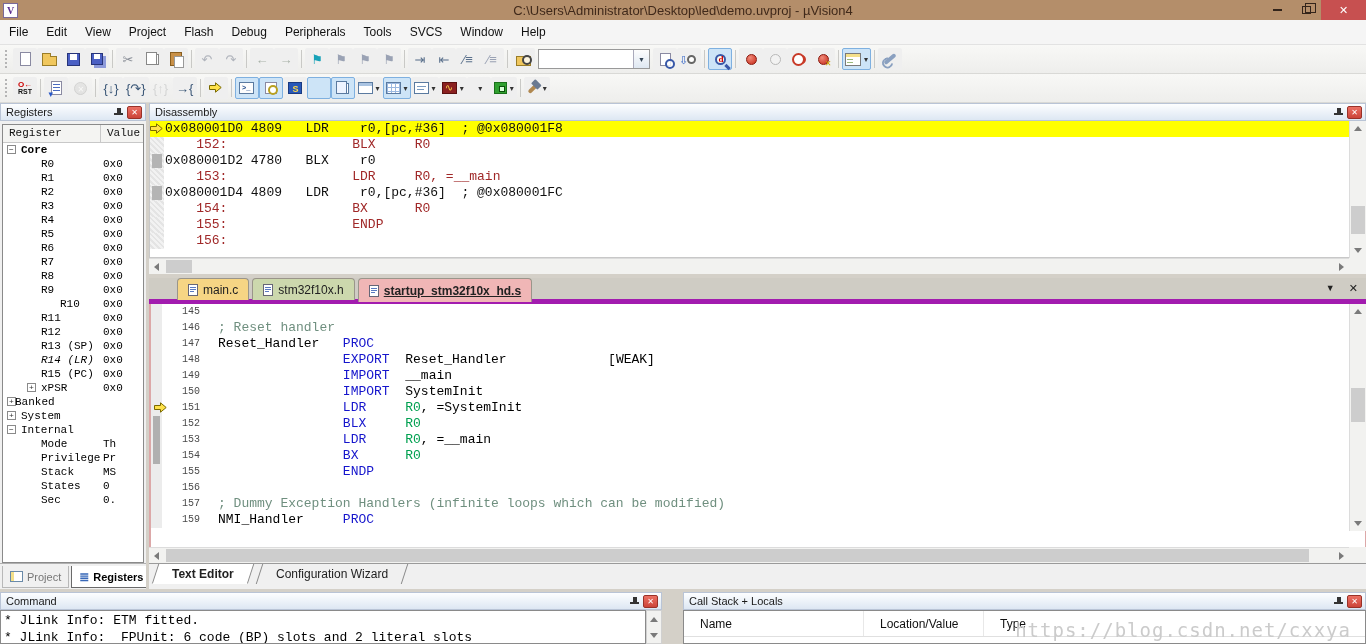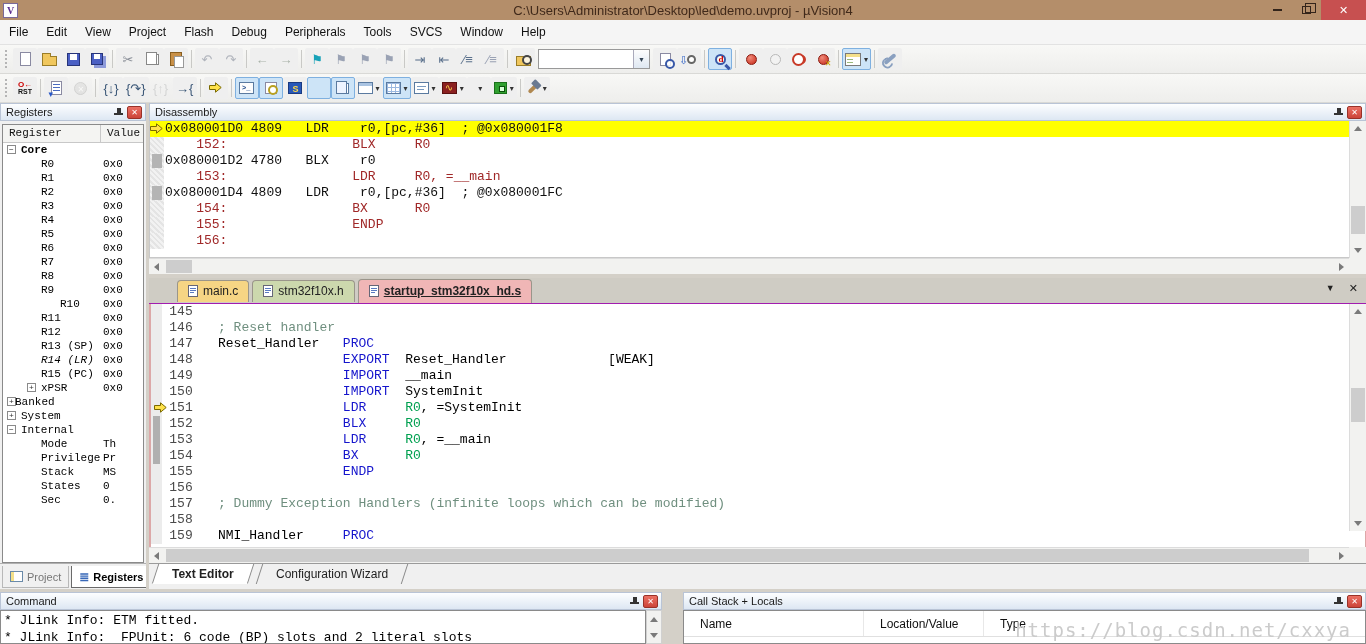--- a/index.html
+++ b/index.html
@@ -166,38 +166,38 @@
   .dtxt.src{color:#a02828}
   .dtxt.asm{color:#101010}
   .dvs{right:0;top:18px;width:17px;bottom:16px;border-left:1px solid #dcdcdc}
   .dhs{left:0;bottom:0;height:16px;right:17px;border-top:1px solid #dcdcdc}
   .corner{position:absolute;right:0;bottom:0;width:17px;height:16px;background:#f2f2f0}
 
   .hsplit{position:absolute;left:149px;top:274px;width:1217px;height:4px;background:#d4d0c8}
 
   
   .editor{position:absolute;left:149px;top:278px;width:1217px;height:311px;background:#f0f0f0}
-  .etabs{height:26px;background:#cfccc4;display:flex;align-items:center;padding-left:28px;gap:3px;position:relative;border-bottom:1px solid #a21caf}
+  .etabs{height:26px;background:#cfccc4;display:flex;align-items:flex-start;padding-left:28px;gap:3px;position:relative;border-bottom:5px solid #a21caf}
   .etab{height:22px;display:flex;align-items:center;gap:5px;padding:0 10px;font-size:12px;color:#222;
         border:1px solid #9a958a;border-bottom:none;border-radius:4px 4px 0 0}
   .etab.active{height:24px;font-weight:bold}
   .etab.active .etlabel{text-decoration:underline}
   .ticon{width:10px;height:12px;background:#fff;border:1px solid #667;position:relative}
   .ticon::before{content:"";position:absolute;left:1px;top:2px;width:6px;height:5px;
        background:linear-gradient(#5a7ac0,#5a7ac0) 0 0/6px 1px no-repeat,linear-gradient(#5a7ac0,#5a7ac0) 0 2px/6px 1px no-repeat,linear-gradient(#5a7ac0,#5a7ac0) 0 4px/4px 1px no-repeat}
   .etabbtns{position:absolute;right:8px;top:5px;display:flex;gap:14px;color:#222}
   .etabbtns .mdd{font-size:9px}
   .etabbtns .mx{font:bold 11px/12px "DejaVu Sans",sans-serif}
   .ebody{position:absolute;left:0;top:26px;right:0;bottom:42px;background:#fff;overflow:hidden;
          border-left:2px solid #dca8a8;border-right:1px solid #dca8a8}
   .el{height:16px;position:relative;white-space:pre;font:13px/16px "Liberation Mono",monospace}
   .ebar{position:absolute;left:0;top:0;width:11px;height:16px;background:#ececec}
   .ebar.on{background:#ececec}
   .ebar.on::after{content:"";position:absolute;left:2px;top:0;width:7px;height:16px;background:#b0b0b0}
-  .enum{position:absolute;left:11px;top:0;width:38px;text-align:center;color:#4a4a4a;font-size:13px}
+  .enum{position:absolute;left:11px;top:0;width:38px;text-align:right;color:#4a4a4a;font-size:10px}
   .ecode{position:absolute;left:67px;top:0}
   .earr{position:absolute;left:3px;top:2px}
   .tk-kw{color:#1515cc}
   .tk-reg{color:#00a050}
   .tk-cmt{color:#6f8f7f}
   .tk-pln{color:#000}
   .evs{right:0;top:26px;width:17px;bottom:58px;border-left:1px solid #dcdcdc}
   .ehs{left:0;bottom:26px;height:16px;right:17px;border-top:1px solid #dcdcdc;background:#f2f2f0;position:absolute}
   .ecorner{position:absolute;right:0;bottom:26px;width:17px;height:16px;background:#f2f2f0}
   .ebtabs{position:absolute;left:0;bottom:0;width:100%;height:26px;background:#f0f0f0;border-top:1px solid #9a9a9a;
@@ -644,21 +644,20 @@
       <div class="el"><span class="ebar"></span><span class="enum">150</span><span class="ecode"><span class="tk-pln">                </span><span class="tk-kw">IMPORT</span><span class="tk-pln">  SystemInit</span></span></div>
       <div class="el"><span class="ebar"></span><span class="enum">151</span><span class="earr"><svg width="13" height="11" viewBox="0 0 13 11">
             <path d="M0.5 3.5 H6.5 V0.8 L12.2 5.5 L6.5 10.2 V7.5 H0.5 Z" fill="#ffe24a" stroke="#7a6a00"></path>
           </svg></span><span class="ecode"><span class="tk-pln">                </span><span class="tk-kw">LDR</span><span class="tk-pln">     </span><span class="tk-reg">R0</span><span class="tk-pln">, =SystemInit</span></span></div>
       <div class="el"><span class="ebar on"></span><span class="enum">152</span><span class="ecode"><span class="tk-pln">                </span><span class="tk-kw">BLX</span><span class="tk-pln">     </span><span class="tk-reg">R0</span></span></div>
       <div class="el"><span class="ebar on"></span><span class="enum">153</span><span class="ecode"><span class="tk-pln">                </span><span class="tk-kw">LDR</span><span class="tk-pln">     </span><span class="tk-reg">R0</span><span class="tk-pln">, =__main</span></span></div>
       <div class="el"><span class="ebar on"></span><span class="enum">154</span><span class="ecode"><span class="tk-pln">                </span><span class="tk-kw">BX</span><span class="tk-pln">      </span><span class="tk-reg">R0</span></span></div>
       <div class="el"><span class="ebar"></span><span class="enum">155</span><span class="ecode"><span class="tk-pln">                </span><span class="tk-kw">ENDP</span></span></div>
       <div class="el"><span class="ebar"></span><span class="enum">156</span><span class="ecode"></span></div>
       <div class="el"><span class="ebar"></span><span class="enum">157</span><span class="ecode"><span class="tk-cmt">; Dummy Exception Handlers (infinite loops which can be modified)</span></span></div>
-      <div class="el"><span class="ebar"></span><span class="enum">158</span><span class="ecode"></span></div>
       <div class="el"><span class="ebar"></span><span class="enum">159</span><span class="ecode"><span class="tk-pln">NMI_Handler     </span><span class="tk-kw">PROC</span></span></div>
     </div>
   <div class="sb evs">
     <div class="sbtn" style="top:0;left:0;right:0;height:15px">
         <span class="tri up"></span>
       </div>
     <div class="thumb" style="left:1px;right:1px;top:37%;height:34px"></div>
     <div class="sbtn" style="bottom:0;left:0;right:0;height:15px">
         <span class="tri dn"></span>
       </div>

